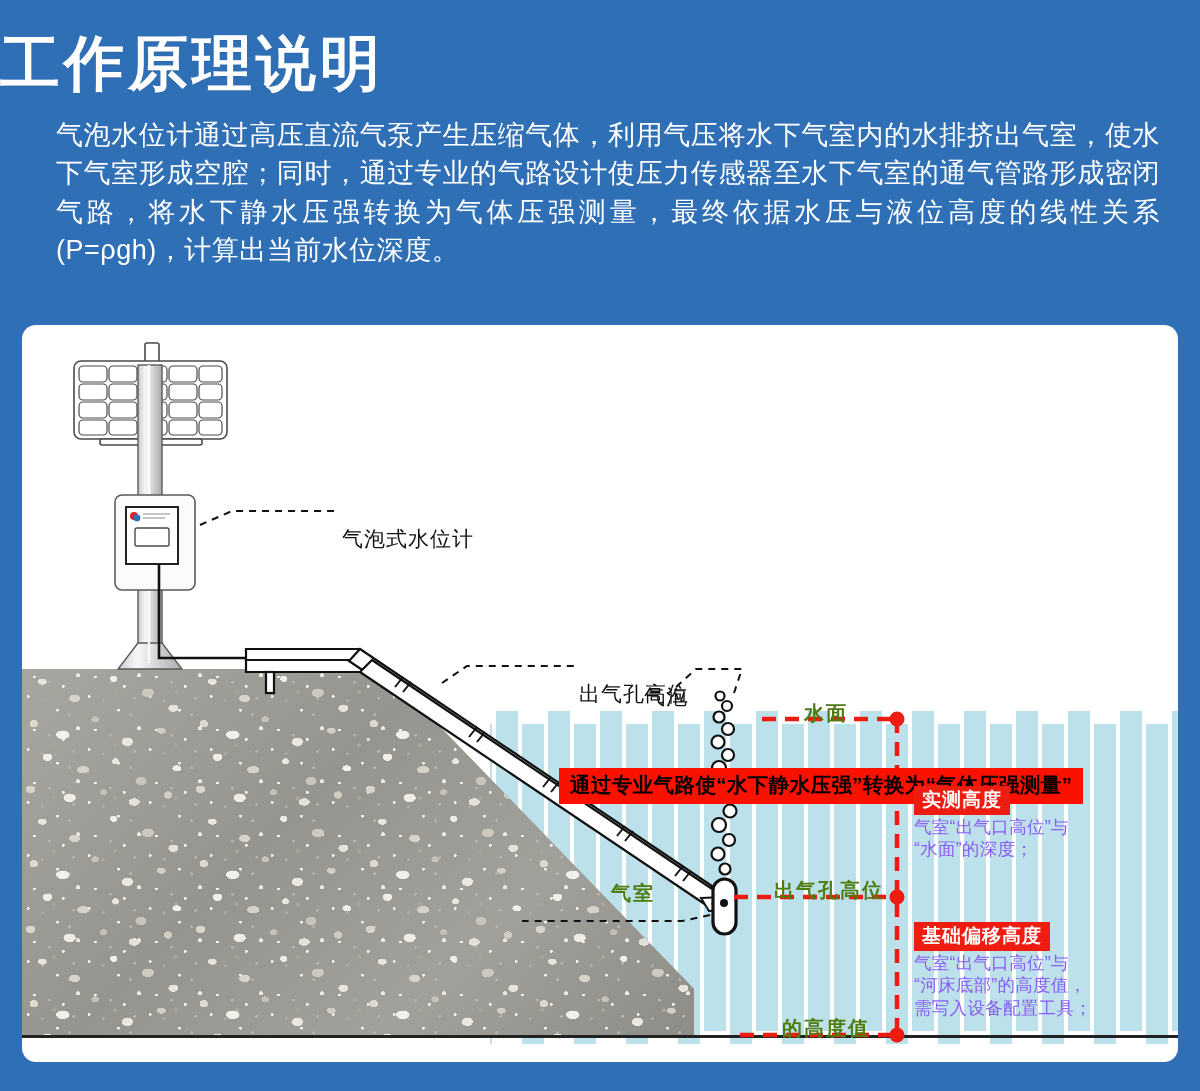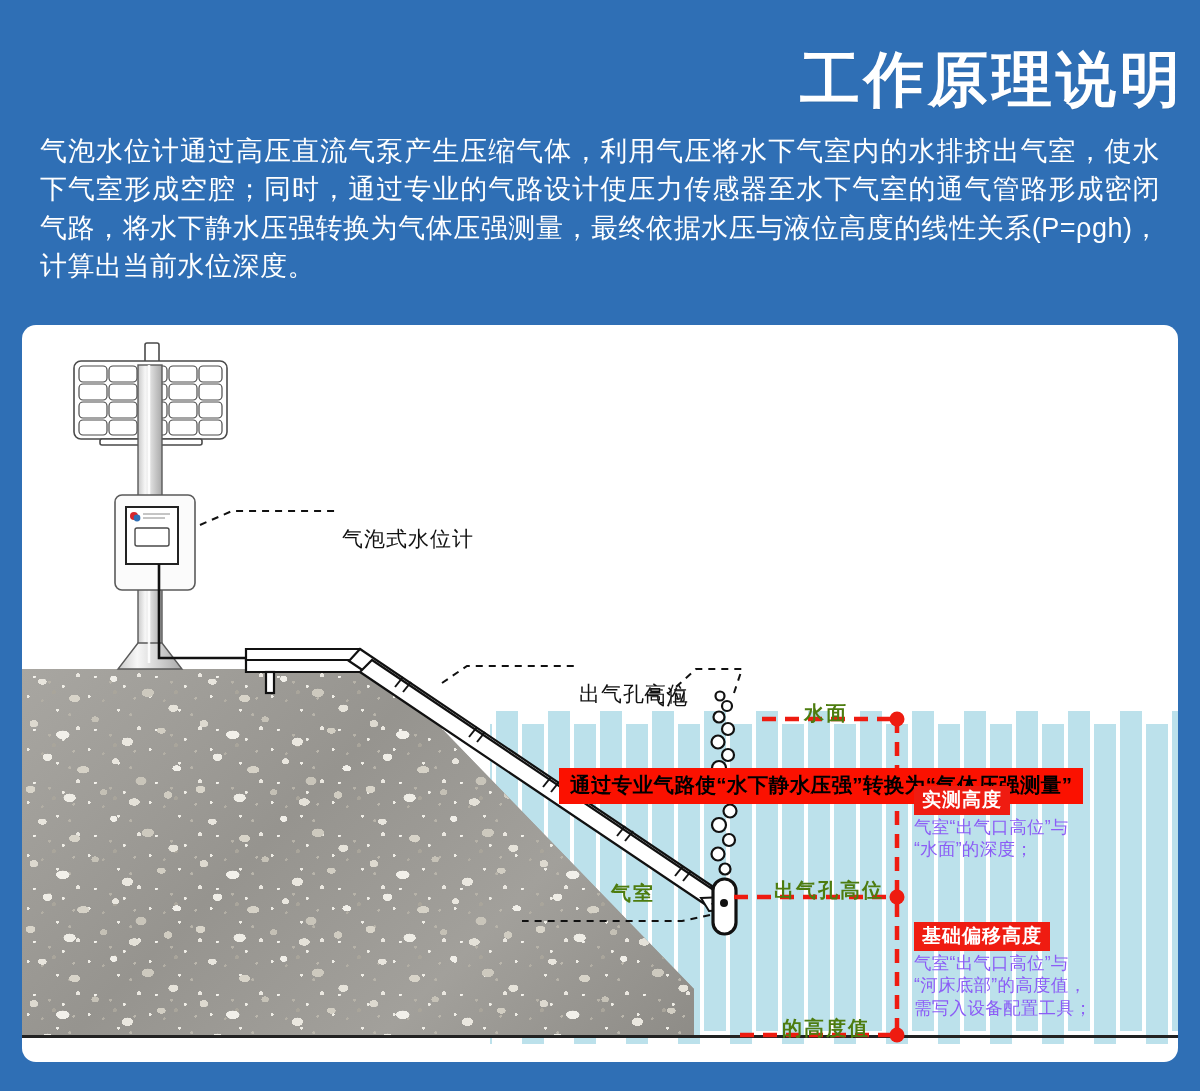--- a/index.html
+++ b/index.html
@@ -5,35 +5,35 @@
   html,body{margin:0;padding:0;}
   body{
     width:1200px;height:1091px;
     background:#2f6fb5;
     font-family:"Liberation Sans","DejaVu Sans",sans-serif;
     overflow:hidden;
     position:relative;
   }
   
   #page-title{
-    text-align:right;
+    text-align:left;
     color:#ffffff;
     font-size:60px;
     font-weight:bold;
     letter-spacing:4px;
     line-height:1;
     padding-top:34px;
-    margin:16px;
+    margin:0;
     text-shadow:0 1px 0 rgba(0,0,0,.08);
   }
   #intro{
     color:#ffffff;
     font-size:27px;
     line-height:1.42;
-    margin:22px 40px 0 40px;
+    margin:22px 40px 0 56px;
     text-align:justify;
     letter-spacing:.5px;
   }
   
   #diagram-card{
     position:absolute;
     left:22px;top:325px;
     width:1156px;height:737px;
     background:#ffffff;
     border-radius:14px;

